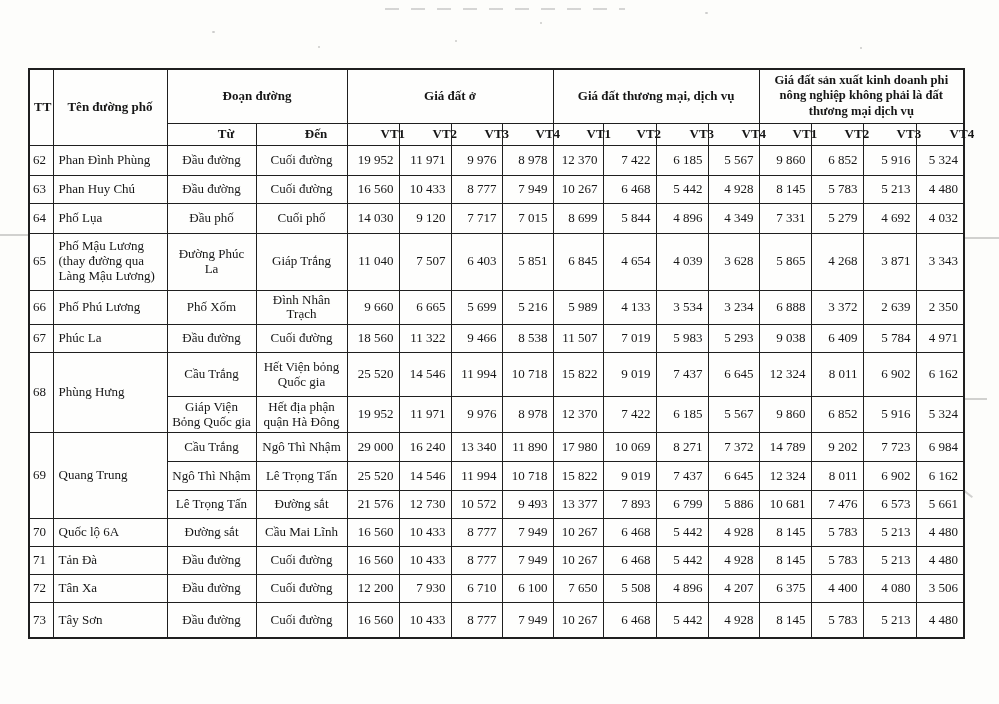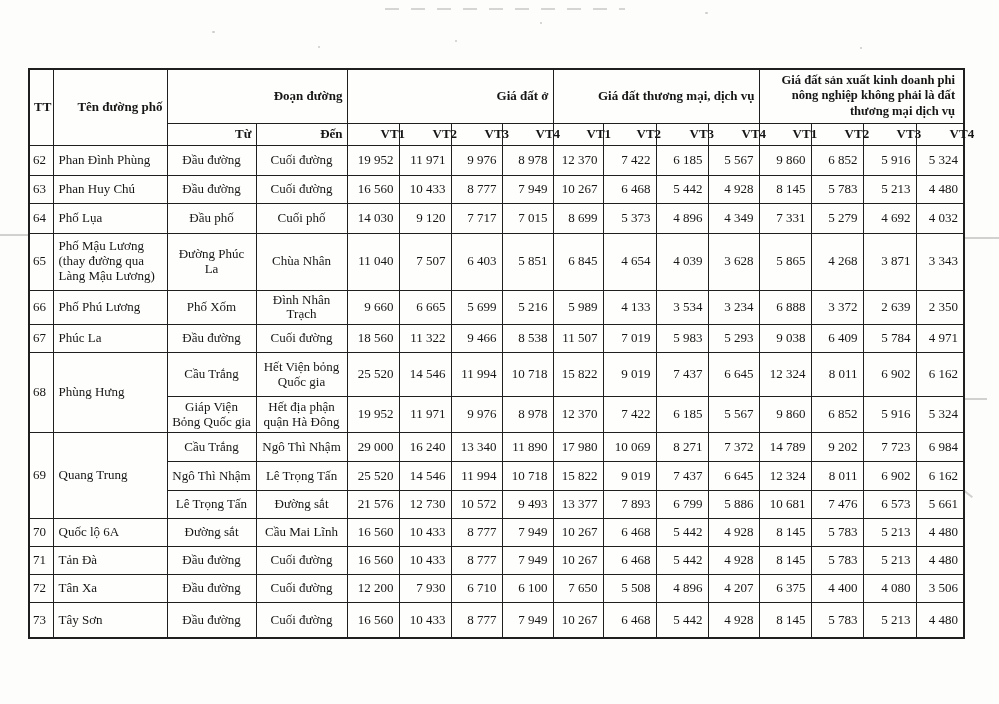--- a/index.html
+++ b/index.html
@@ -19,21 +19,21 @@
     border-collapse:collapse;
     table-layout:fixed;
     background:#fefefd;
   }
   table.price-table, table.price-table th, table.price-table td {
     border:1.6px solid #1f1f1f;
   }
   table.price-table { border-width:2.4px; }
 
   th {
-    font-weight:bold; font-size:13px; text-align:right;
+    font-weight:bold; font-size:13px; text-align:center;
     padding:2px 4px; line-height:1.25; vertical-align:middle;
     background:#fefefd;
   }
   th.group-production { font-size:12.6px; padding:2px 8px; }
   th.vt-head { font-size:13px;padding-left:33px; }
 
   td {
     font-size:13px; padding:2px 3px; vertical-align:middle;
     line-height:1.15; background:#fefefd;
   }
@@ -153,33 +153,33 @@
         <tr style="height: 30px;">
           <td class="tt-cell">64</td>
           <td class="street-cell">Phố Lụa</td>
           <td class="from-cell">Đầu phố</td>
           <td class="to-cell">Cuối phố</td>
           <td class="num-cell">14 030</td>
           <td class="num-cell">9 120</td>
           <td class="num-cell">7 717</td>
           <td class="num-cell">7 015</td>
           <td class="num-cell">8 699</td>
-          <td class="num-cell">5 373</td>
+          <td class="num-cell">5 844</td>
           <td class="num-cell">4 896</td>
           <td class="num-cell">4 349</td>
           <td class="num-cell">7 331</td>
           <td class="num-cell">5 279</td>
           <td class="num-cell">4 692</td>
           <td class="num-cell">4 032</td>
         </tr>
         <tr style="height: 57px;">
           <td class="tt-cell">65</td>
           <td class="street-cell">Phố Mậu Lương (thay đường qua Làng Mậu Lương)</td>
           <td class="from-cell">Đường Phúc La</td>
-          <td class="to-cell">Chùa Nhân</td>
+          <td class="to-cell">Giáp Trắng</td>
           <td class="num-cell">11 040</td>
           <td class="num-cell">7 507</td>
           <td class="num-cell">6 403</td>
           <td class="num-cell">5 851</td>
           <td class="num-cell">6 845</td>
           <td class="num-cell">4 654</td>
           <td class="num-cell">4 039</td>
           <td class="num-cell">3 628</td>
           <td class="num-cell">5 865</td>
           <td class="num-cell">4 268</td>

